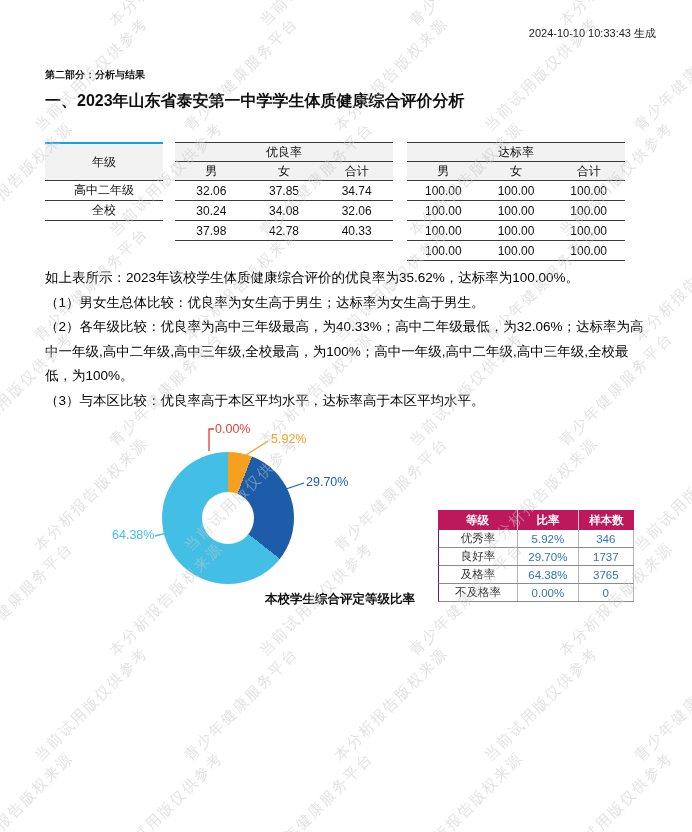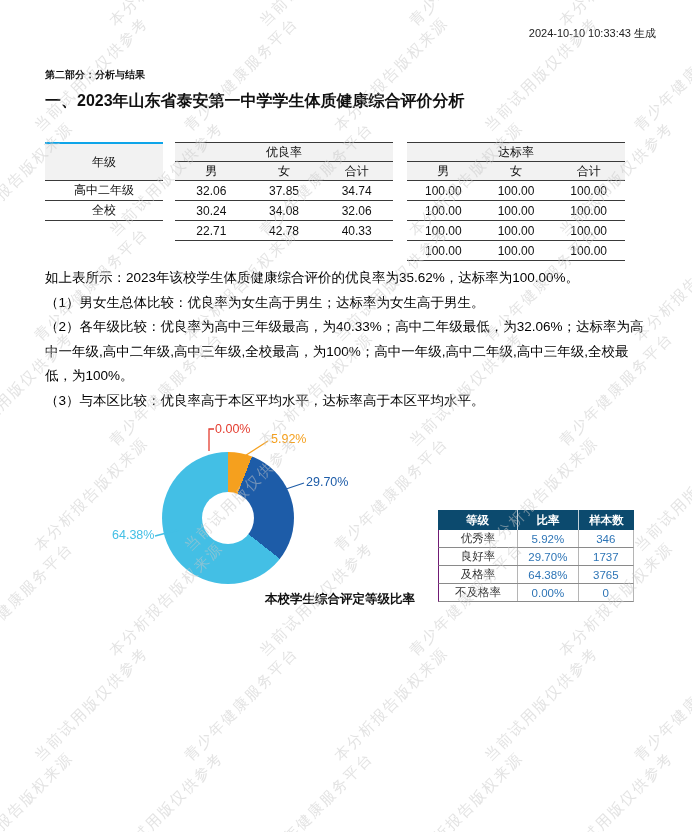--- a/index.html
+++ b/index.html
@@ -79,21 +79,21 @@
             <div class="cell">32.06</div>
             <div class="cell">37.85</div>
             <div class="cell">34.74</div>
           </div>
           <div class="grp-row">
             <div class="cell">30.24</div>
             <div class="cell">34.08</div>
             <div class="cell">32.06</div>
           </div>
           <div class="grp-row">
-            <div class="cell">22.71</div>
+            <div class="cell">37.98</div>
             <div class="cell">42.78</div>
             <div class="cell">40.33</div>
           </div>
         </div>
       <div class="col-group" id="group-1">
           <div class="grp-head">达标率</div>
           <div class="grp-sub">
             <div class="cell">男</div>
             <div class="cell">女</div>
             <div class="cell">合计</div>
@@ -137,21 +137,21 @@
       <polyline points="286,489 304,483" fill="none" stroke-width="1.3" stroke="#1d5ca8"></polyline>
       <polyline points="155,536 178,530" fill="none" stroke-width="1.3" stroke="#43bfe5"></polyline>
     </svg>
     <span class="slice-label" id="lbl-fail" style="color: rgb(228, 61, 48);">0.00%</span>
     <span class="slice-label" id="lbl-exc" style="color: rgb(245, 160, 30);">5.92%</span>
     <span class="slice-label" id="lbl-good" style="color: rgb(29, 92, 168);">29.70%</span>
     <span class="slice-label" id="lbl-pass" style="color: rgb(67, 191, 229);">64.38%</span>
     <div class="chart-caption">本校学生综合评定等级比率</div>
 
     <div class="legend-table">
-      <div class="lg-head" id="legend-head" style="background: #0c4a6e;">
+      <div class="lg-head" id="legend-head" style="background: #be185d;">
           <div class="lg-hcell c0">等级</div>
           <div class="lg-hcell c1">比率</div>
           <div class="lg-hcell c2">样本数</div>
         </div>
       <div id="legend-body">
           <div class="lg-row">
             <div class="lg-cell c0">优秀率</div>
             <div class="lg-cell c1 val" style="color: rgb(46, 117, 182);">5.92%</div>
             <div class="lg-cell c2 val" style="color: rgb(46, 117, 182);">346</div>
           </div>

